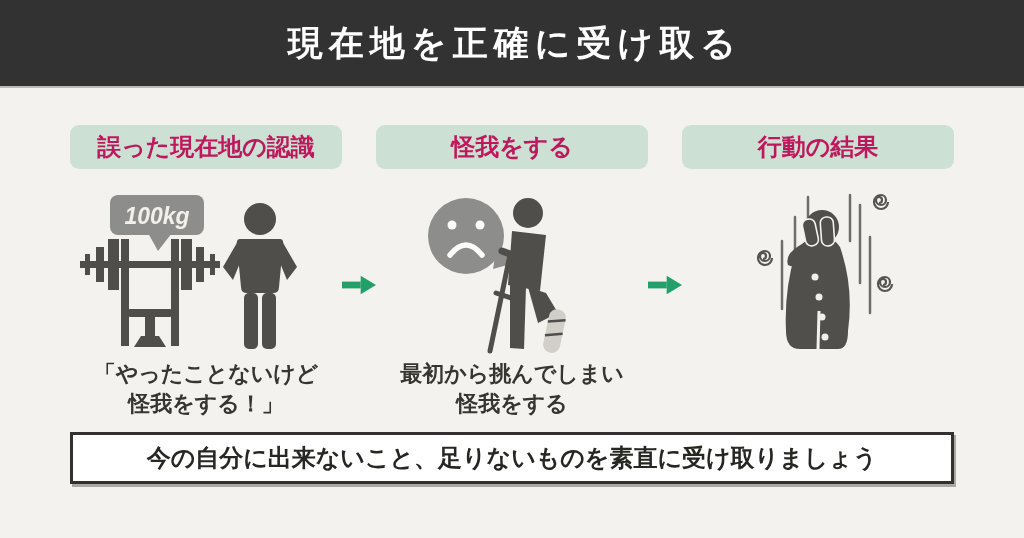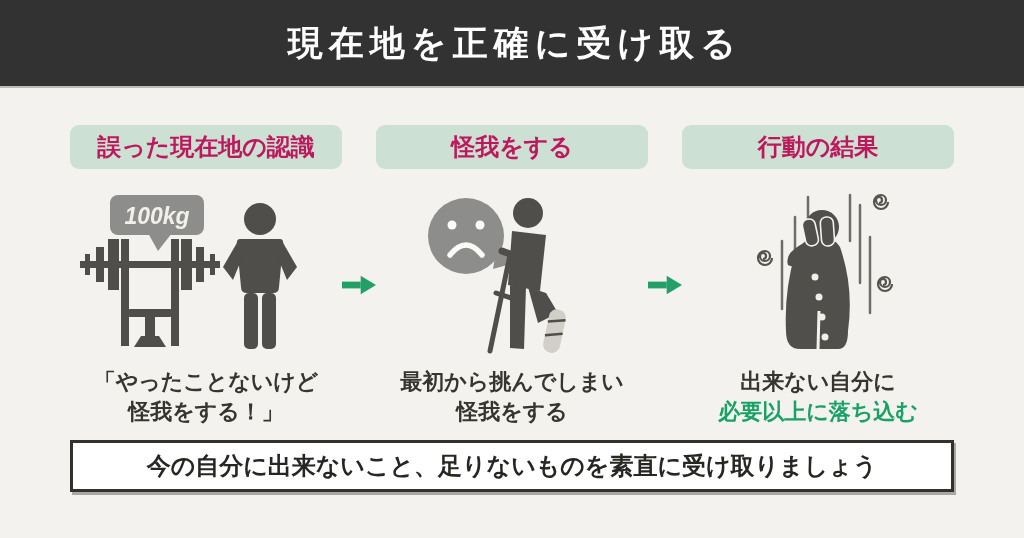--- a/index.html
+++ b/index.html
@@ -23,21 +23,21 @@
   .chip {
     width:100%; height:44px; background:#cce0d3; border-radius:9px;
     display:flex; align-items:center; justify-content:center;
     font-size:24px; font-weight:bold; color:#be185d;
   }
   .icon-area {
     height:178px; margin-top:12px; width:272px;
     display:flex; align-items:center; justify-content:center;font-style:italic;
   }
   .caption {
-    margin-top:8px; text-align:center; font-size:22px; font-weight:bold;
+    margin-top:0; text-align:center; font-size:22px; font-weight:bold;
     color:#37352f; line-height:30px;
   }
   .caption span { display:block; }
   .caption .caption-highlight { color:#1aa266; }
   .arrow-cell { width:34px; display:flex; justify-content:center; margin-top:148px; flex-shrink:0; }
   .note-box {
     margin:13px 70px 12px; background:#ffffff; border:3px solid #32312d;
     height:52px; display:flex; align-items:center; justify-content:center;
     font-size:24px; font-weight:bold; color:#262622;
     box-shadow:2px 3px 0 rgba(80,78,70,0.45);
@@ -176,24 +176,20 @@
             <line x1="136" y1="168" x2="137" y2="130" stroke="#f4f2ee" stroke-width="3"></line>
             <g fill="#f1efe9">
               <circle cx="133" cy="96" r="3.5"></circle>
               <circle cx="137" cy="116" r="3.5"></circle>
               <circle cx="140" cy="136" r="3.5"></circle>
               <circle cx="143" cy="156" r="3.5"></circle>
             </g>
           </g>
         </svg>
       </div>
-      <div class="caption">
-        <span>出来ない自分に</span>
-        <span class="caption-highlight">必要以上に落ち込む</span>
-      </div>
     </div>
 
   </div>
 
   <div class="note-box">
     <span>今の自分に出来ないこと、足りないものを素直に受け取りましょう</span>
   </div>
 
 </div>
 

